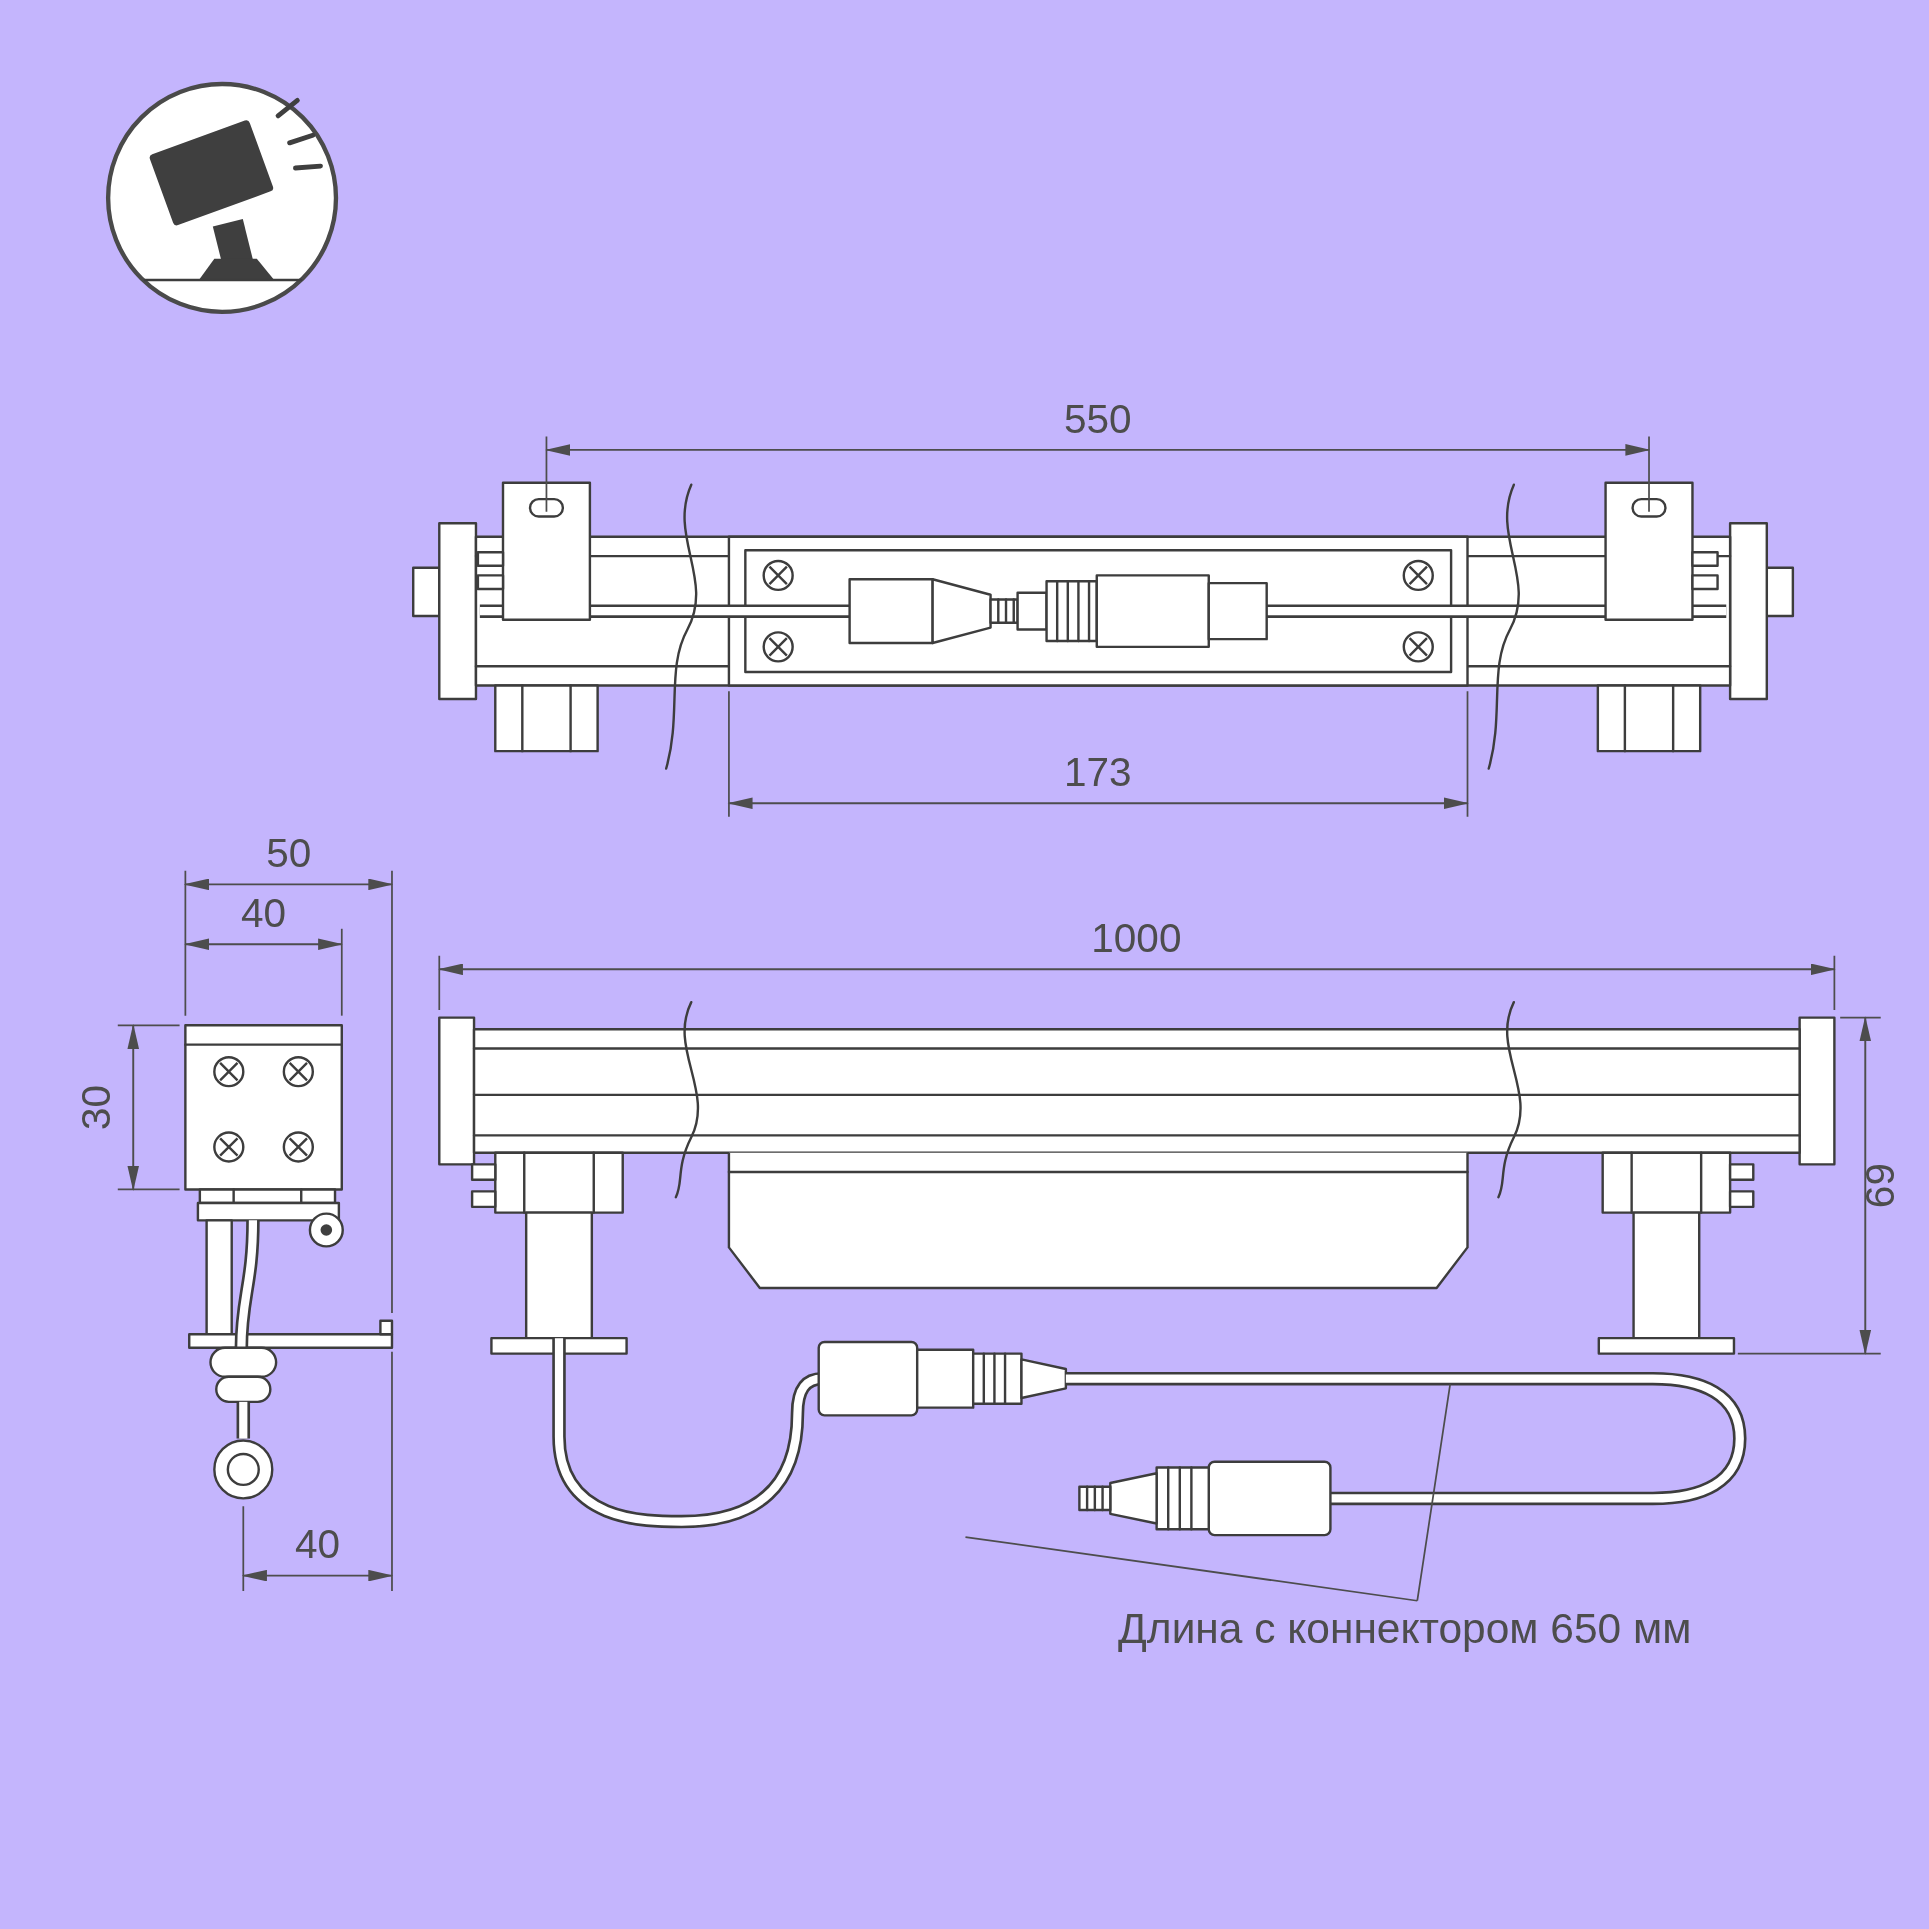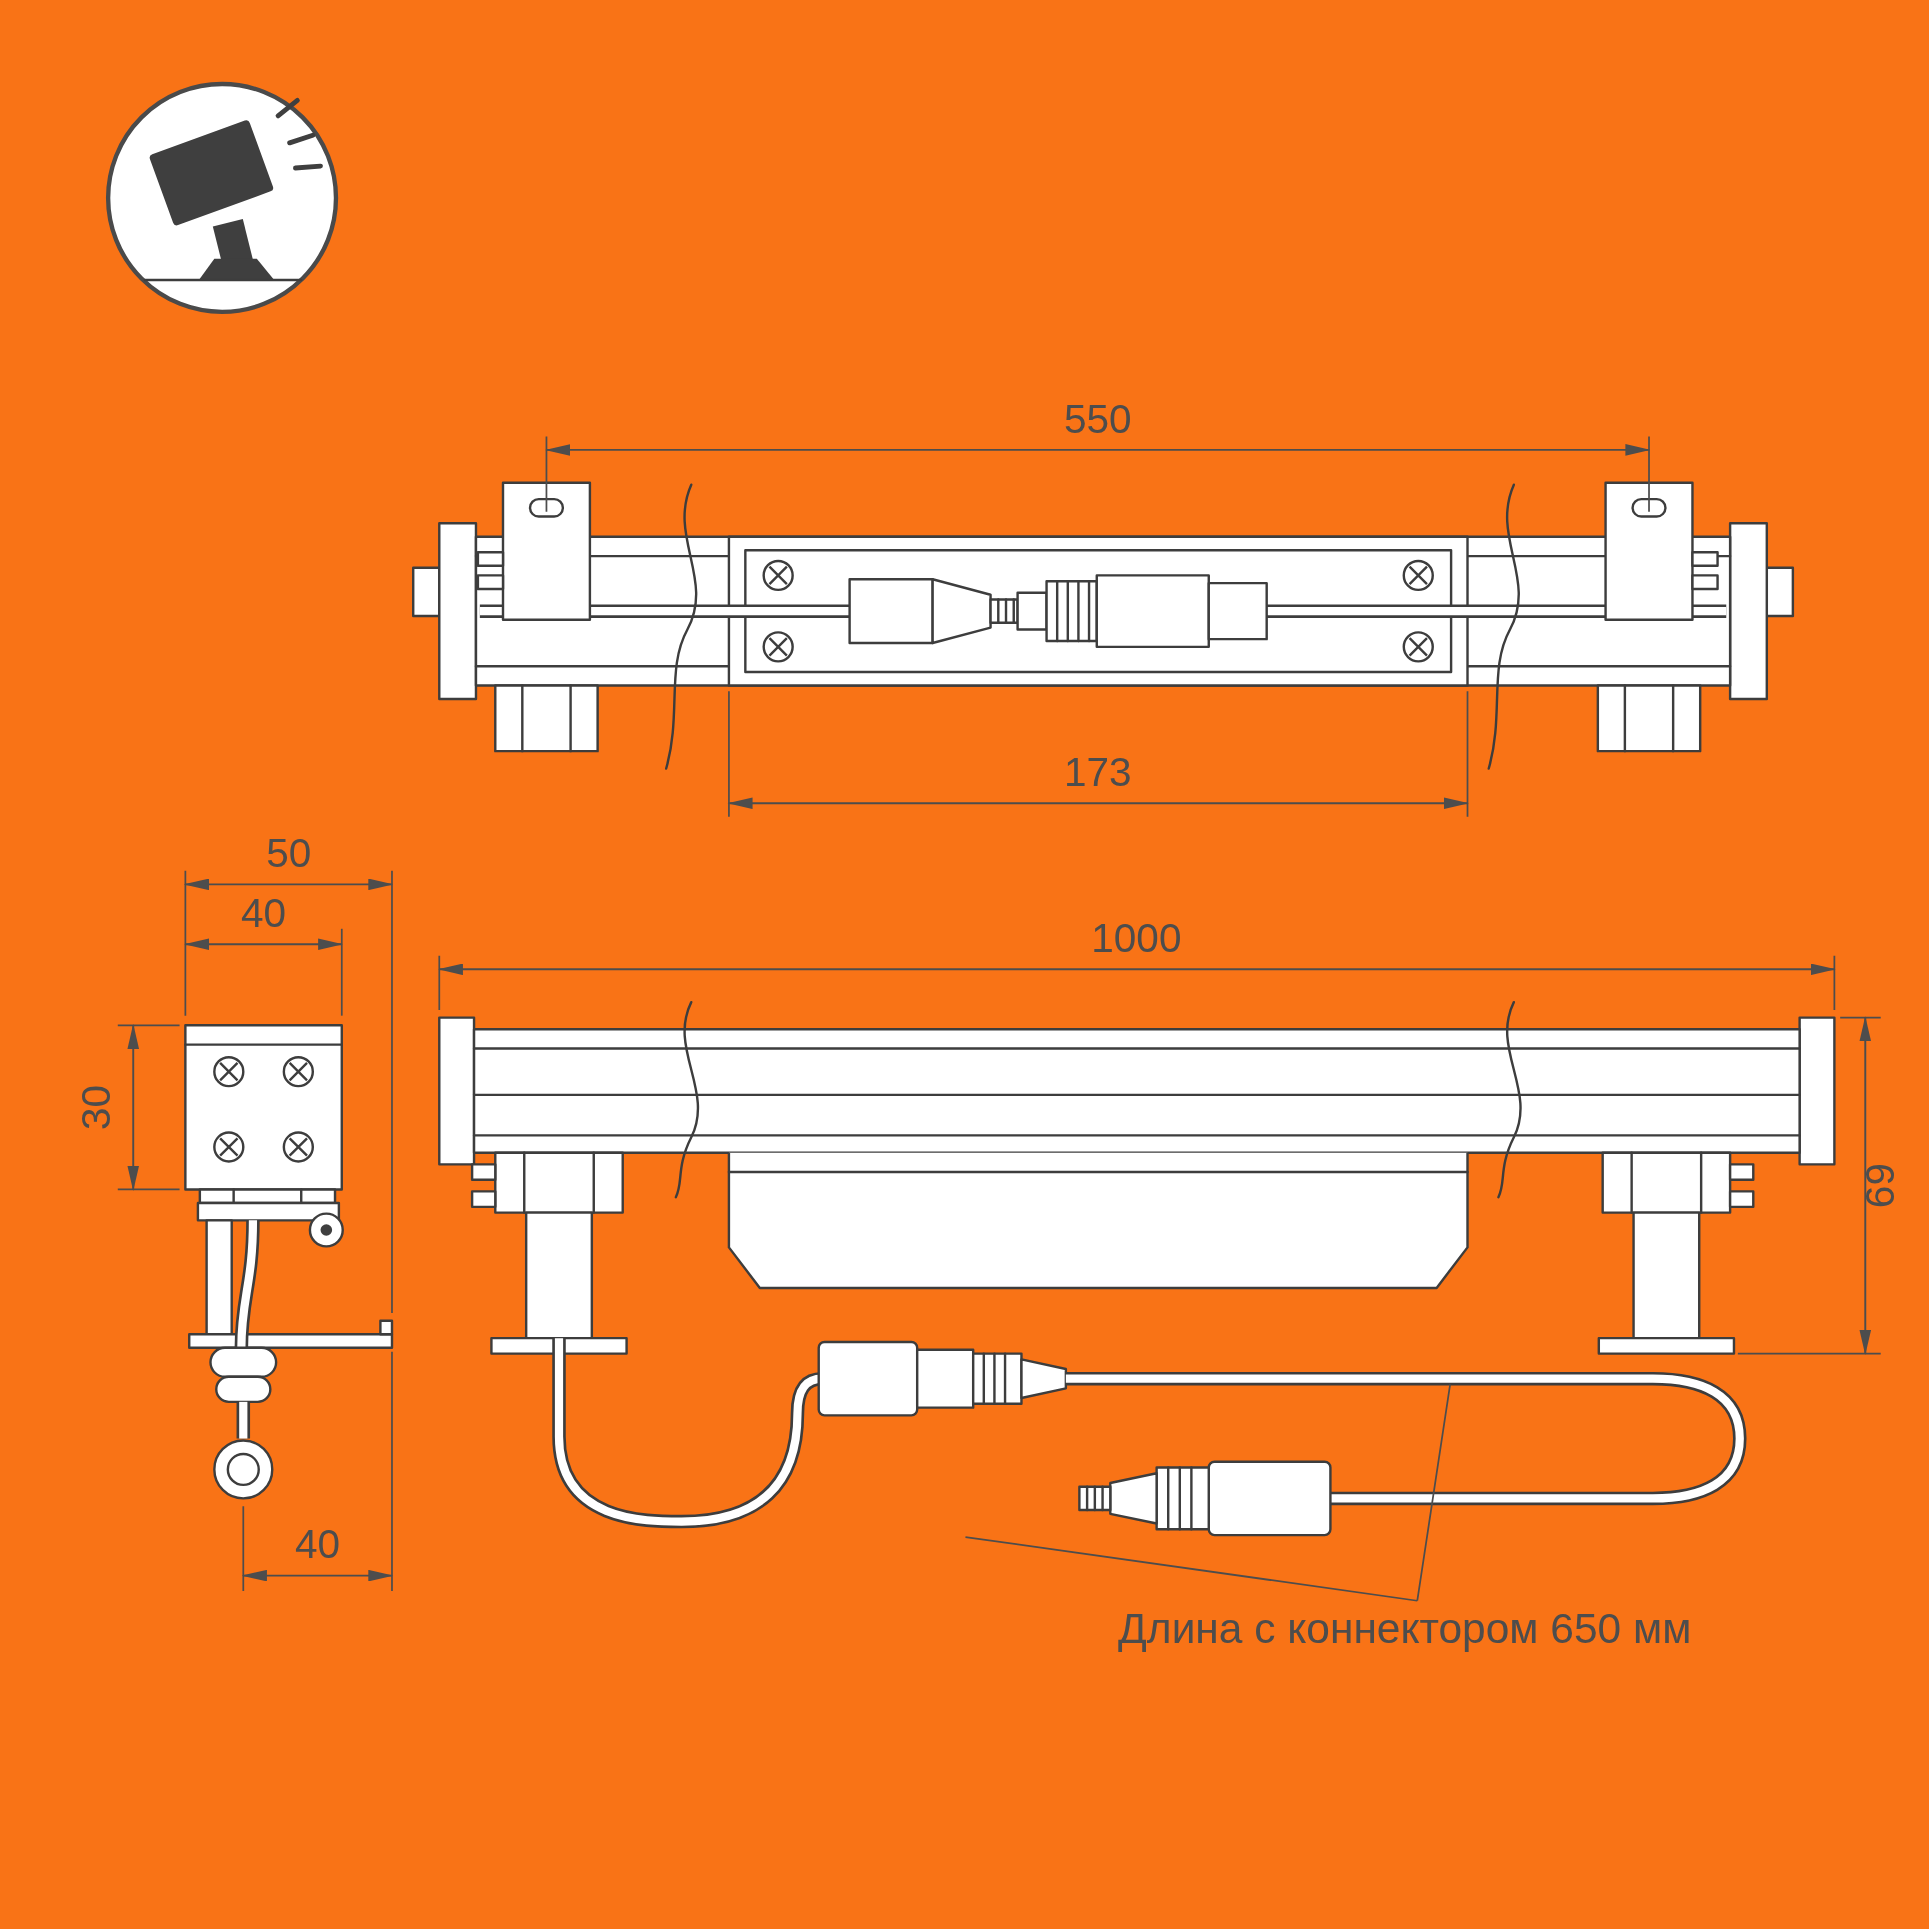--- a/index.html
+++ b/index.html
@@ -1,16 +1,16 @@
 <!DOCTYPE html>
 <html><head>
 <meta charset="utf-8">
 <style>
   html,body{margin:0;padding:0;background:#ffffff;}
-  .page{width:1929px;height:1929px;background:#f97316;position:relative;overflow:hidden;}
+  .page{width:1929px;height:1929px;background:#c4b5fd;position:relative;overflow:hidden;}
   svg{display:block;width:100%;height:100%;}
   .s  {fill:none;stroke:#3d3d3d;stroke-width:2.5;stroke-linecap:round;stroke-linejoin:round;}
   .sf {fill:#ffffff;stroke:#3d3d3d;stroke-width:2.5;stroke-linejoin:round;}
   .sd {fill:#3f3f3f;stroke:none;}
   .dim{fill:none;stroke:#4d4d4d;stroke-width:2;}
   .thin{fill:none;stroke:#4d4d4d;stroke-width:1.8;}
   .to {fill:none;stroke:#3d3d3d;stroke-width:14;}
   .ti {fill:none;stroke:#ffffff;stroke-width:8.5;}
   .dimtext{font-family:"Liberation Sans","DejaVu Sans",sans-serif;font-size:42px;fill:#4d4d4d;text-anchor:middle;}
   .notetext{font-family:"Liberation Sans","DejaVu Sans",sans-serif;font-size:44px;fill:#4d4d4d;text-anchor:middle;}

